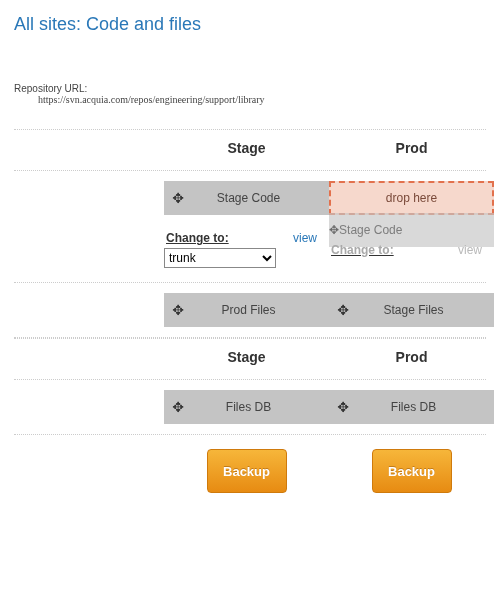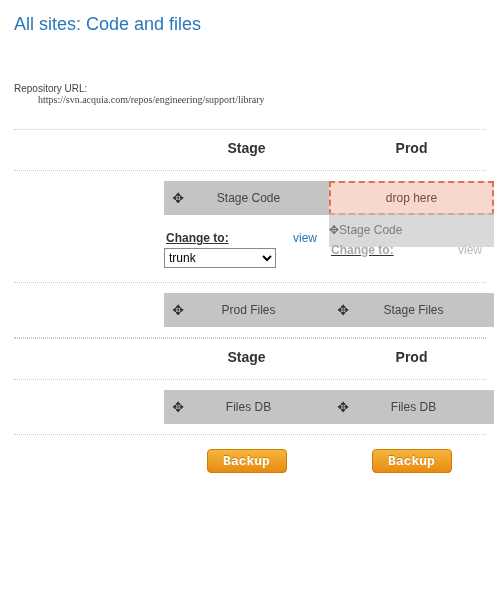--- a/index.html
+++ b/index.html
@@ -80,30 +80,29 @@
   .view-link.disabled { color: #b9b9b9; pointer-events: none; }
   select.branch-select {
     margin-top: 3px;
     width: 112px; height: 20px;
     font-size: 12px;
     background: #fff; border: 1px solid #888;
   }
 
   .backup-row { padding: 14px 0 10px 0; }
   .backup-btn {
-    width: 80px; height: 24px;
+    width: 80px; height: 44px;
     margin: 0 auto;
     display: flex; align-items: center; justify-content: center;
     color: #fff; font-weight: 700; font-size: 13px;
     border-radius: 4px;
     background: linear-gradient(#f6b63a, #e78b12);
     border: 1px solid #cf7a0c;
     text-shadow: 0 -1px 0 rgba(120,60,0,.4);
     cursor: pointer;
-    font-family: Liberation Mono, monospace;
   }
   .center { display: flex; justify-content: center; }
 
   .gap-top { margin-top: 36px; }
 </style>
 </head>
 <body>
 
 <div class="page">
 

